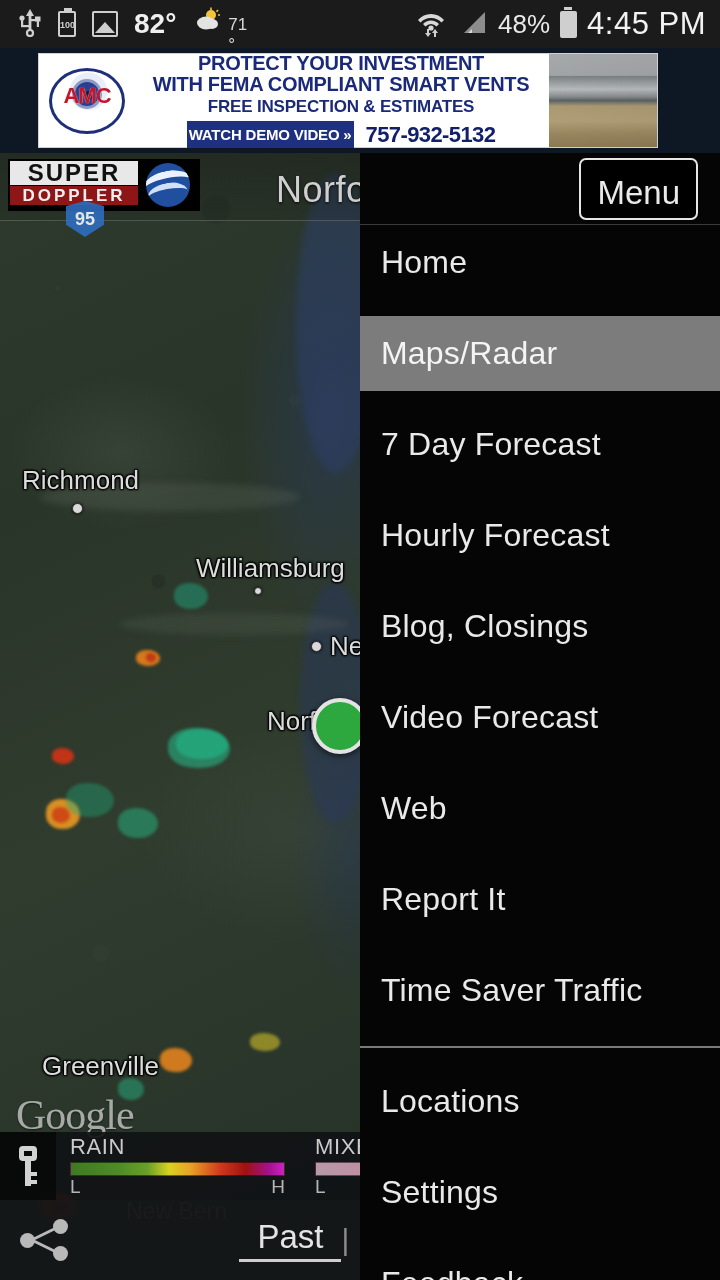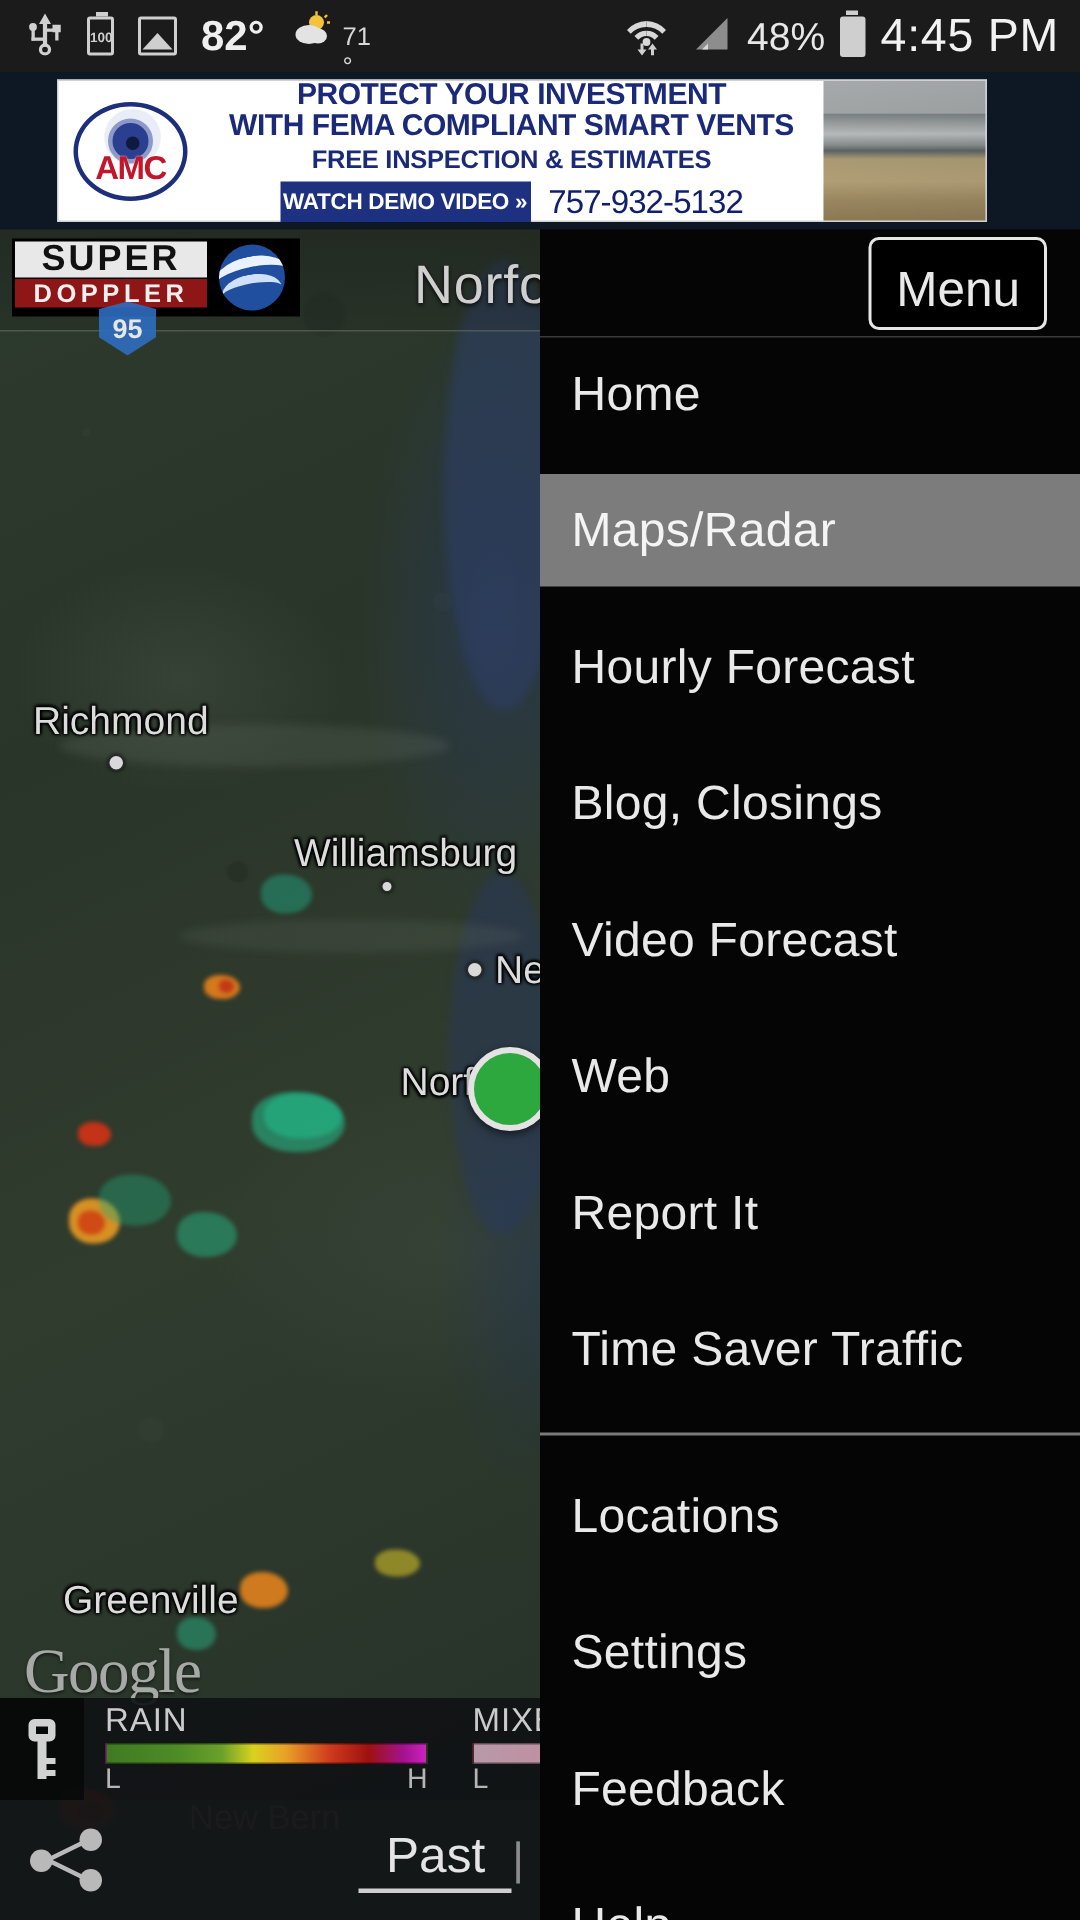--- a/index.html
+++ b/index.html
@@ -74,40 +74,40 @@
     position:absolute; top:8px; left:50%; transform:translateX(-50%);
     width:30px; height:30px; border-radius:50%; background:#2a3f8f;
     border:3px solid #8d99c8;
   }
   .amc-eye:after{
     content:""; position:absolute; top:9px; left:9px; width:9px; height:9px;
     border-radius:50%; background:#101a3f;
   }
   .amc-text{
     position:relative; z-index:2; color:#c3152b; font-weight:bold;
-    font-size:22px; letter-spacing:-1px; margin-bottom:6px;
+    font-size:22px; letter-spacing:-1px; margin-bottom:22px;
     text-shadow:0 0 1px #fff;
   }
   .ad-body{ flex:1 1 auto; display:flex; flex-direction:column;
     align-items:center; justify-content:center; padding:3px 2px 3px 0; }
   .ad-l1,.ad-l2{
     color:#1b2a78; font-weight:bold; font-size:20px; line-height:21px;
     letter-spacing:-0.3px; white-space:nowrap;
   }
   .ad-l3{
     color:#1b2a78; font-weight:bold; font-size:17px; line-height:21px;
     letter-spacing:-0.2px; white-space:nowrap; margin-top:1px;
   }
   .ad-cta-row{ display:flex; align-items:center; gap:12px; margin-top:4px; }
   .ad-btn{
     background:#1e3180; color:#ffffff; font-weight:bold; font-size:15px;
     padding:5px 2px; letter-spacing:-0.2px; white-space:nowrap;
   }
   .ad-phone{
-    color:#12206b; font-weight:normal; font-size:22px; letter-spacing:-0.6px;
+    color:#12206b; font-weight:bold; font-size:22px; letter-spacing:-0.6px;
     white-space:nowrap;
   }
   .ad-photo{
     width:108px; flex:0 0 108px;
     background:
       linear-gradient(170deg, rgba(0,0,0,.1), rgba(0,0,0,.25)),
       linear-gradient(to bottom,
         #b9bcbd 0%, #b9bcbd 23%,
         #8d9597 24%, #d7dadb 38%,
         #9fa5a6 46%, #6d7577 50%,
@@ -510,20 +510,21 @@
     </div>
   </div>
 
   <div class="menu-panel">
     <div class="menu-head">
       <div class="menu-btn">Menu</div>
     </div>
     <div class="menu-list">
       <div class="menu-item">Home</div>
       <div class="menu-item active">Maps/Radar</div>
+      <div class="menu-item">7 Day Forecast</div>
       <div class="menu-item">Hourly Forecast</div>
       <div class="menu-item">Blog, Closings</div>
       <div class="menu-item">Video Forecast</div>
       <div class="menu-item">Web</div>
       <div class="menu-item">Report It</div>
       <div class="menu-item">Time Saver Traffic</div>
       <div class="menu-divider"></div>
       <div class="menu-item">Locations</div>
       <div class="menu-item">Settings</div>
       <div class="menu-item">Feedback</div>

